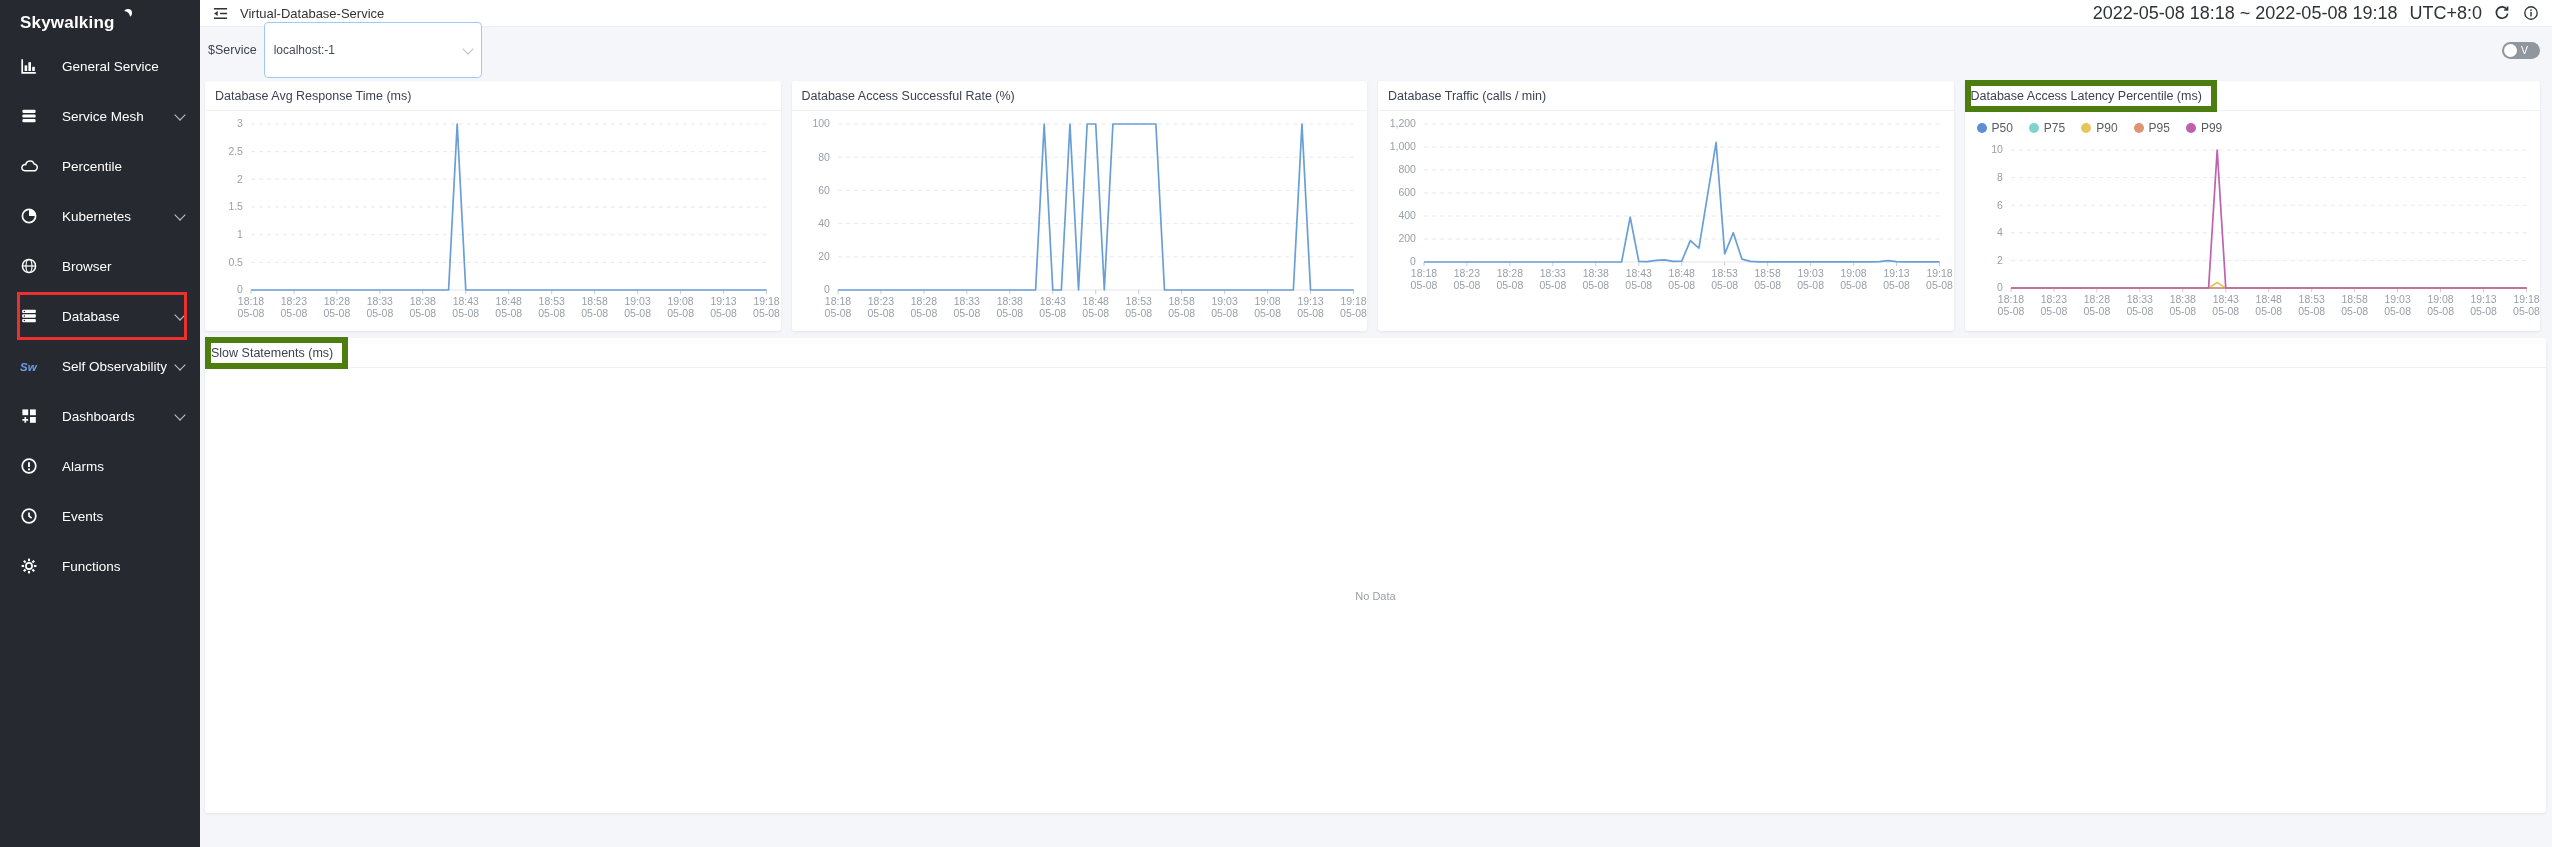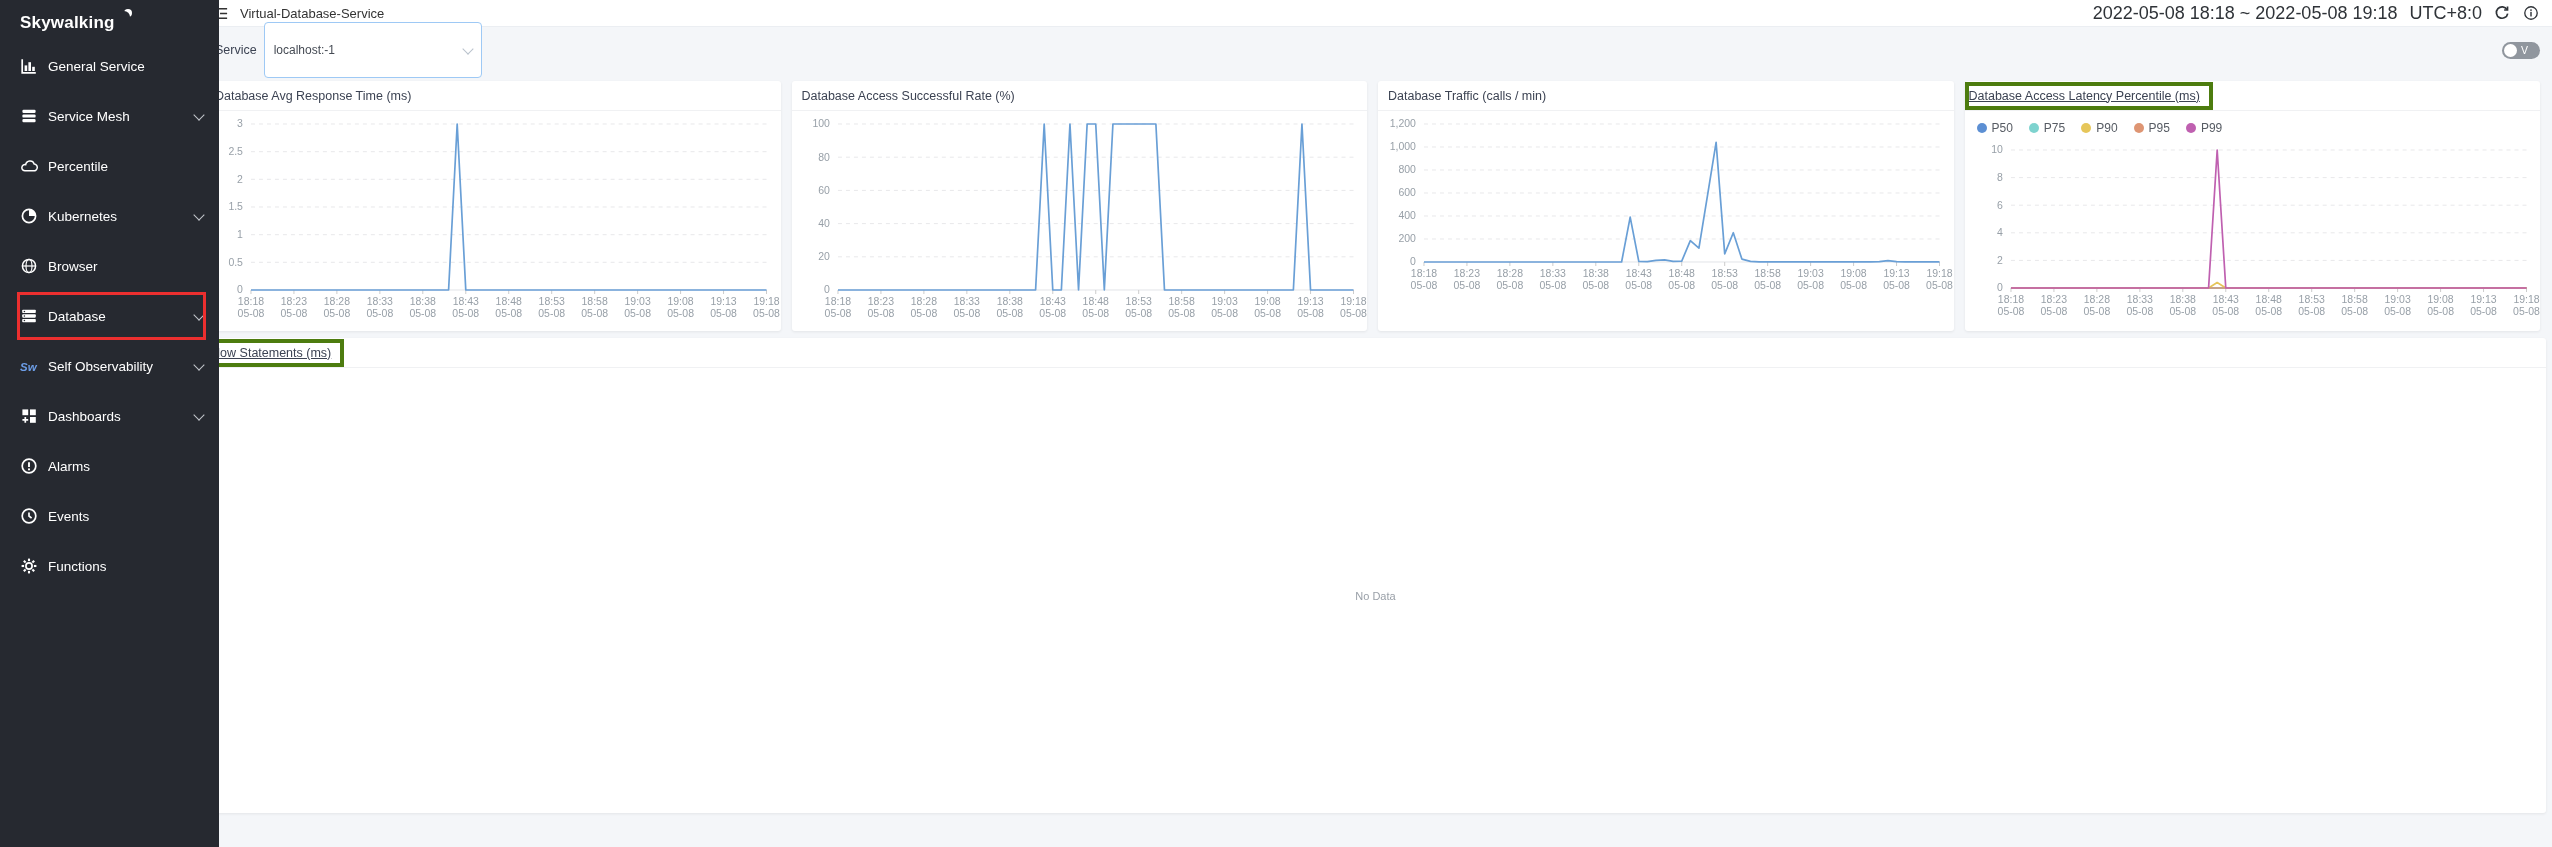--- a/index.html
+++ b/index.html
@@ -2,25 +2,25 @@
 <html><head>
 <meta charset="utf-8">
 <style>
   html,body{margin:0;padding:0;}
   body{
     width:2552px;height:847px;position:relative;overflow:hidden;
     background:#f4f6f9;font-family:"Liberation Sans",sans-serif;
     -webkit-font-smoothing:antialiased;
   }
   
-  .sidebar{position:absolute;left:0;top:0;bottom:0;width:219px;background:#262930;color:#fff;z-index:5;}
+  .sidebar{position:absolute;left:0;top:0;bottom:0;width:200px;background:#262930;color:#fff;z-index:5;}
   .logo{display:flex;align-items:flex-start;padding:13px 0 8px 20px;font-size:17px;font-weight:bold;letter-spacing:.2px;}
   .crescent{width:12px;height:12px;border-radius:50%;box-shadow:4px -4px 0 -2px #fff;margin-left:3px;margin-top:-2px;}
   .nav-item{position:relative;height:50px;display:flex;align-items:center;padding:0 16px 0 20px;font-size:13.5px;cursor:pointer;}
-  .nav-item .nicon{width:18px;height:18px;margin-right:10px;display:inline-flex;flex:none;}
+  .nav-item .nicon{width:18px;height:18px;margin-right:24px;display:inline-flex;flex:none;}
   .nav-item .nlabel{white-space:nowrap;}
   .chev{width:7px;height:7px;border-right:1.6px solid #c3c7cc;border-bottom:1.6px solid #c3c7cc;transform:rotate(45deg);display:inline-block;}
   .nav-item .chev{margin-left:auto;margin-top:-3px;}
   .red-overlay{position:absolute;left:17px;right:13px;top:1px;bottom:1px;border:3px solid #ec2f2f;pointer-events:none;}
   
   .main{position:absolute;left:200px;top:0;right:0;bottom:0;}
   .topbar{height:26px;background:#fff;border-bottom:1px solid #ebeef2;display:flex;align-items:center;padding:0 12px;}
   .topbar .icnbtn{width:17px;height:17px;display:inline-flex;cursor:pointer;}
   .topbar .title{font-size:13px;color:#333;margin-left:11px;}
   .topbar .right{margin-left:auto;display:flex;align-items:center;gap:12px;font-size:18px;color:#2f3338;}
@@ -28,21 +28,21 @@
   .svc-label{font-size:12.5px;color:#3c4353;}
   .select{width:198px;height:22px;background:#fff;border:1px solid #9ec9f5;border-radius:4px;display:flex;align-items:center;padding:16px 9px;font-size:12px;color:#454b54;margin-left:7px;cursor:pointer;}
   .select .chev{border-color:#b9c2cc;margin-left:auto;margin-top:-2px;}
   .toggle{margin-left:auto;width:38px;height:17px;border-radius:9px;background:#90969e;display:flex;align-items:center;cursor:pointer;}
   .toggle .knob{width:13px;height:13px;border-radius:50%;background:#fff;margin-left:2px;}
   .toggle .tlabel{color:#fff;font-size:10.5px;margin-left:4px;}
   
   .charts-row{display:flex;gap:11px;margin:8px 12px 0 5px;}
   .panel{background:#fff;border-radius:3px;flex:1;box-shadow:0 1px 3px rgba(0,0,0,.07);min-width:0;}
   .panel-h{height:29px;border-bottom:1px solid #f0f1f3;display:flex;align-items:center;padding:0 10px;font-size:12.5px;color:#3c4353;}
-  .title-red{border:4px solid #4d7c0f;padding:3px 9px 3px 0;margin-left:-10px;text-decoration:underline;}
+  .title-red{border:6px solid #4d7c0f;padding:3px 9px 3px 0;margin-left:-10px;}
   .chart-body{display:block;}
   .chart-body svg{display:block;}
   .legend{display:flex;gap:16px;padding:8px 0 0 12px;font-size:12px;color:#575c64;align-items:center;height:18px;}
   .legend .litem{display:flex;align-items:center;cursor:pointer;}
   .legend .dot{width:10px;height:10px;border-radius:50%;margin-right:5px;}
   .slow-panel{margin:7px 6px 0 5px;height:475px;background:#fff;border-radius:3px;box-shadow:0 1px 3px rgba(0,0,0,.07);position:relative;}
   .no-data{position:absolute;left:0;right:0;top:252px;text-align:center;color:#9aa0a8;font-size:11px;}
 </style>
 </head>
 <body>

